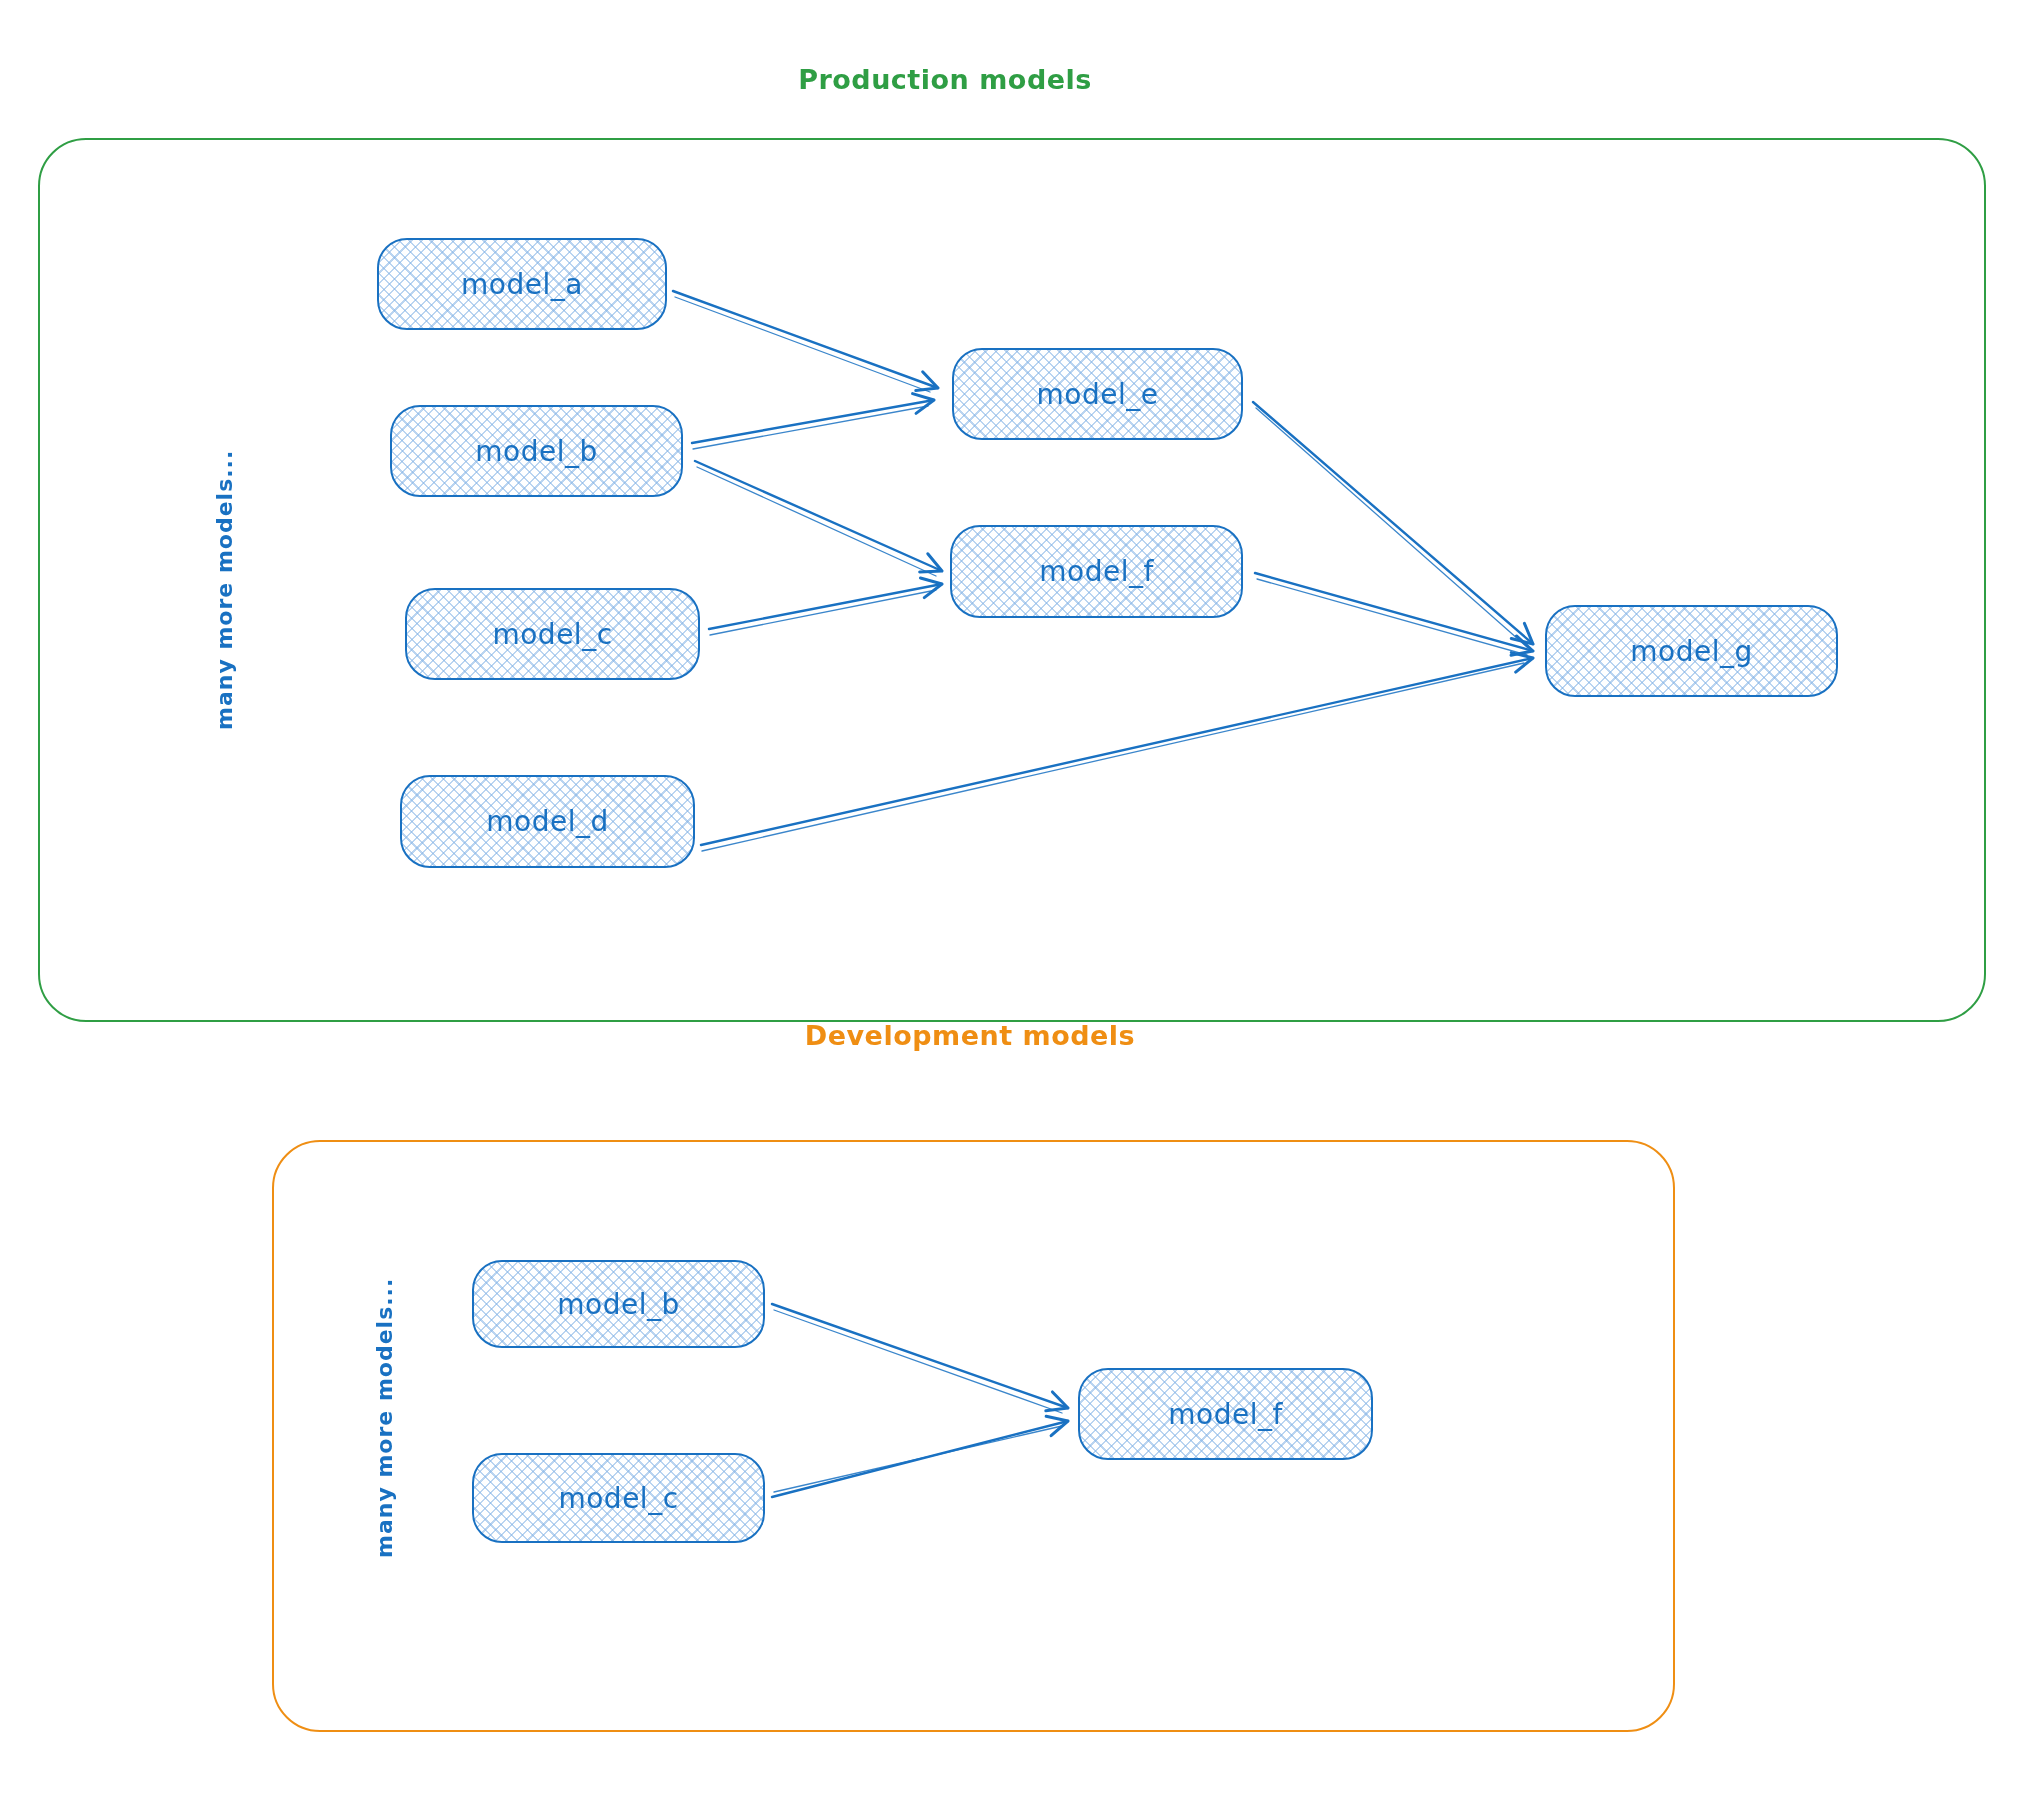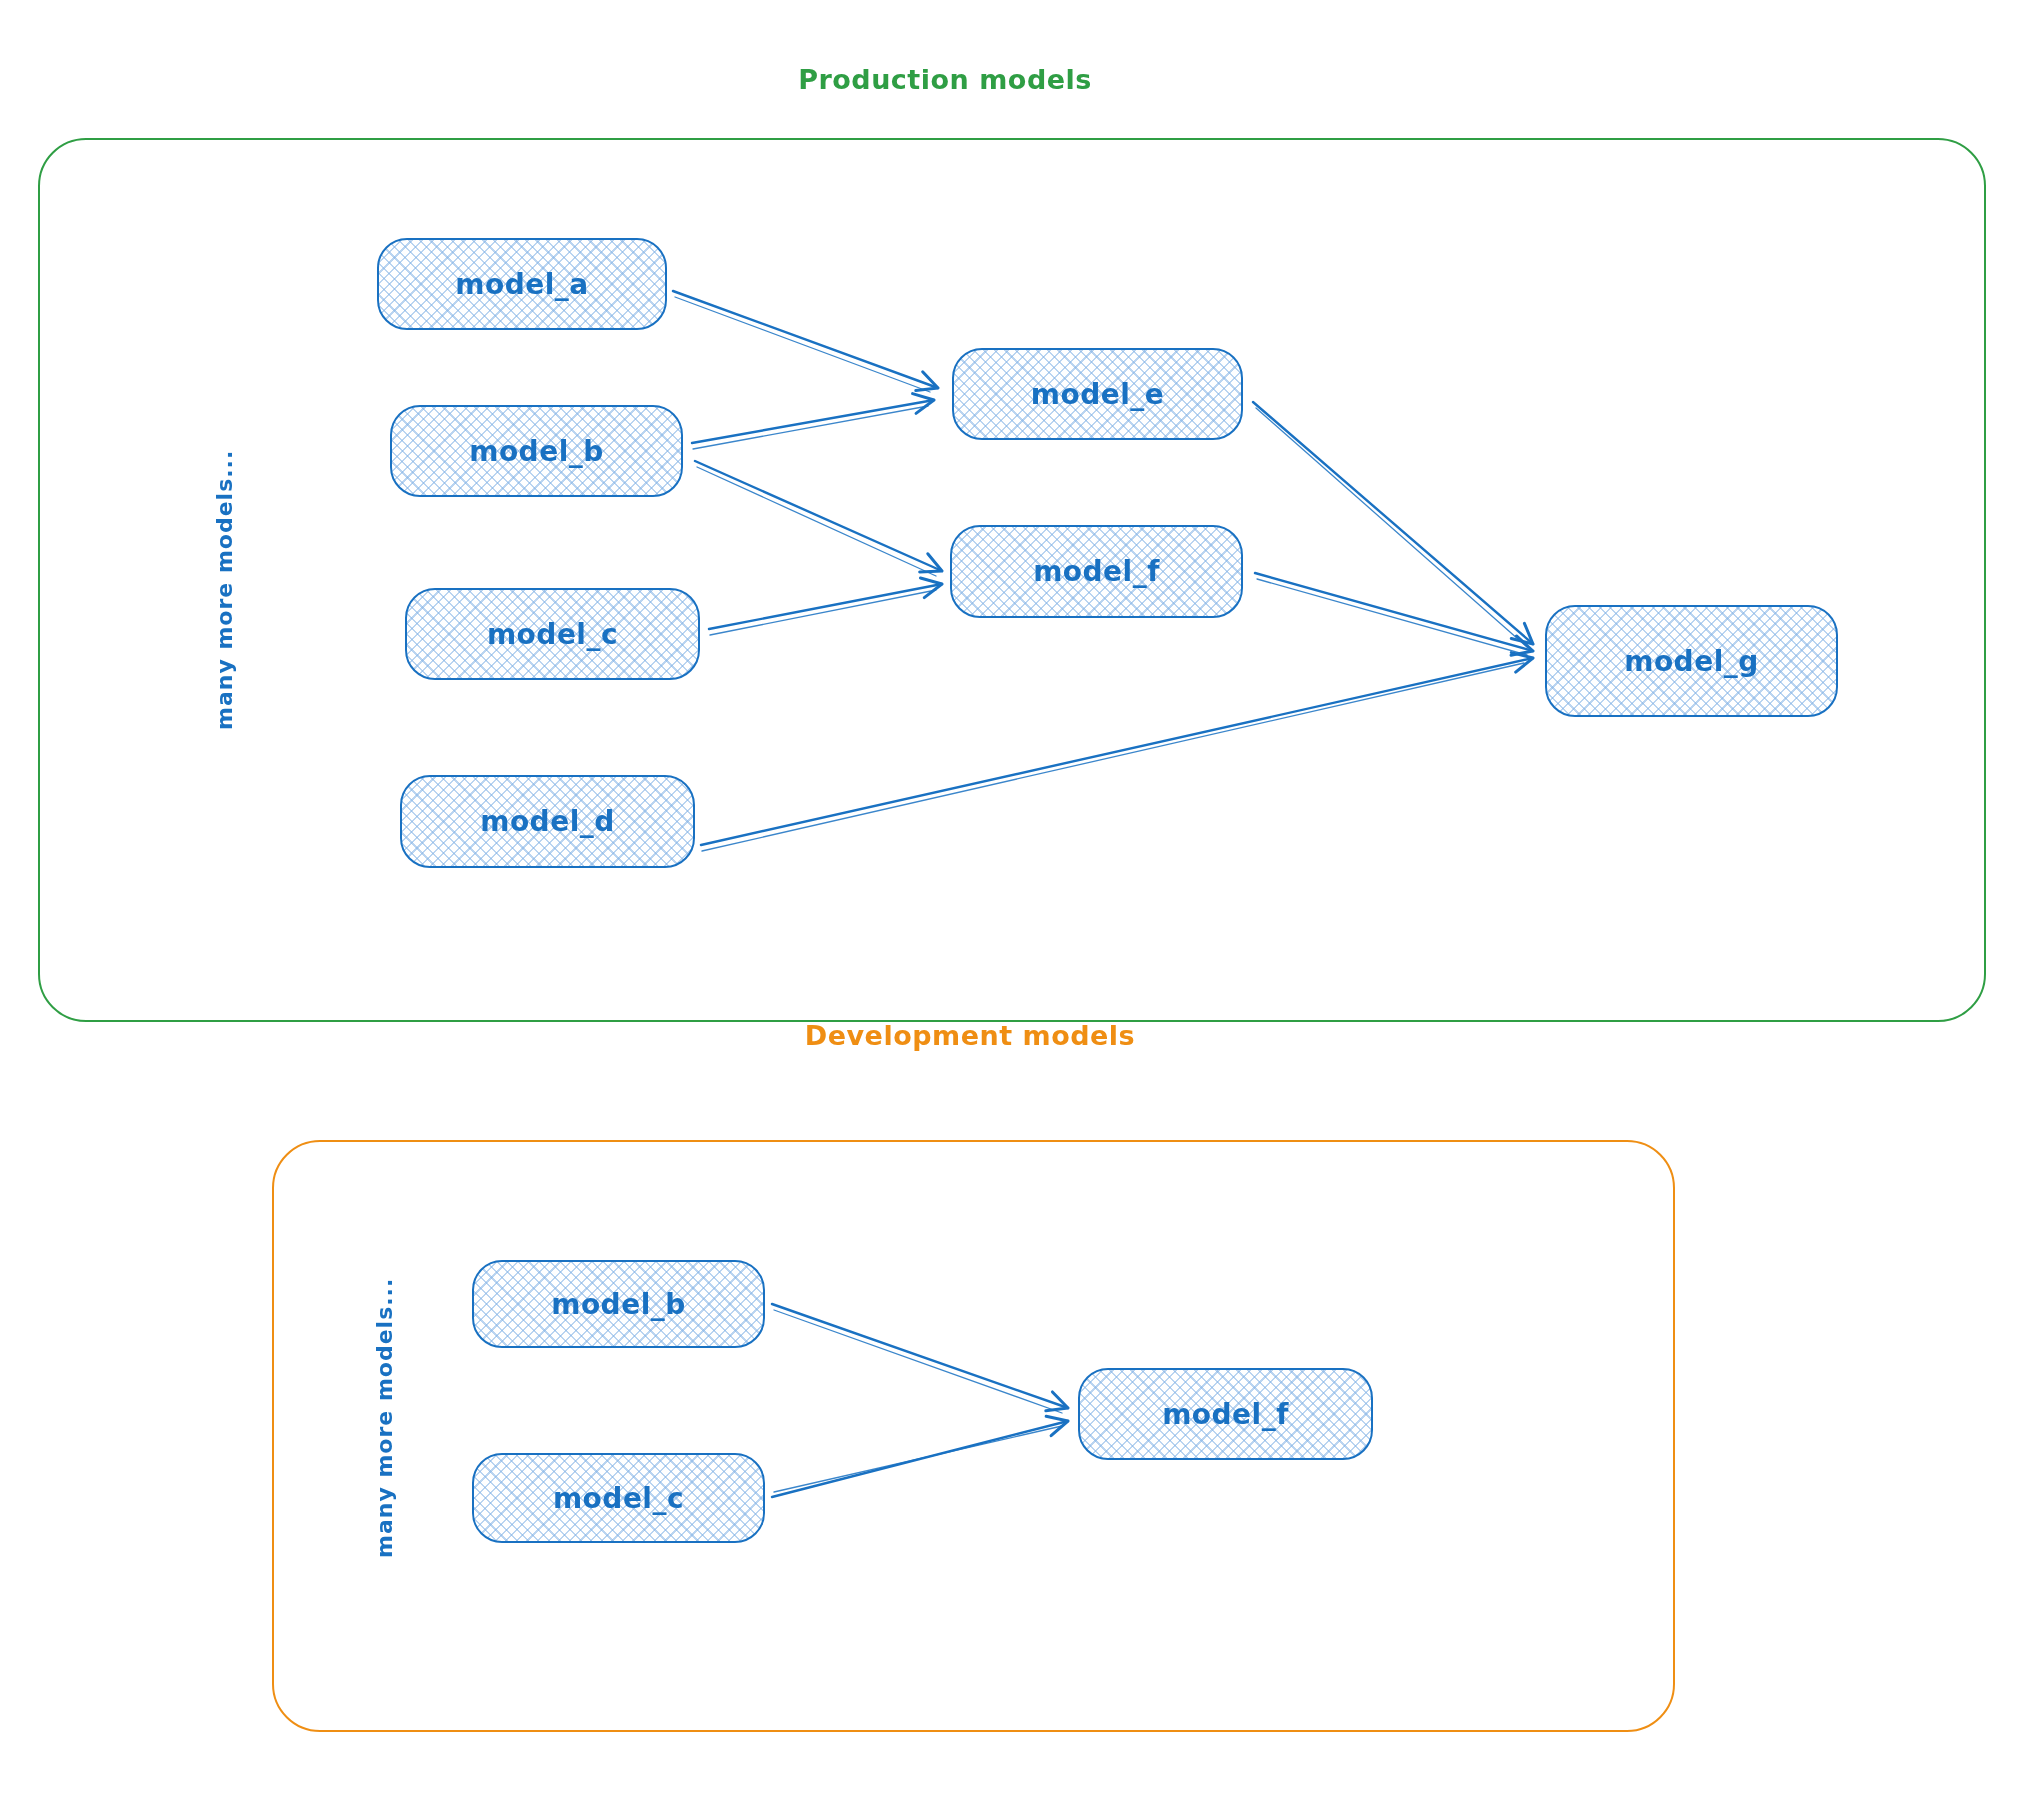--- a/index.html
+++ b/index.html
@@ -70,33 +70,33 @@
     display:flex;
     align-items:center;
     justify-content:center;
     background:
       repeating-linear-gradient(45deg, var(--blue-hatch) 0px, var(--blue-hatch) 1.6px, transparent 1.6px, transparent 7.5px),
       repeating-linear-gradient(135deg, var(--blue-hatch) 0px, var(--blue-hatch) 1.6px, transparent 1.6px, transparent 7.5px),
       #ffffff;
   }
   .node-label{
     font-size:28px;
-    font-weight:700;
+    font-weight:400;
     color:var(--blue);
     letter-spacing:0.5px;
     background:rgba(255,255,255,0.0);
   }
   
   .n-pa{ left:377px; top:238px; width:290px; height:92px; }
   .n-pb{ left:390px; top:405px; width:293px; height:92px; }
   .n-pc{ left:405px; top:588px; width:295px; height:92px; }
   .n-pd{ left:400px; top:775px; width:295px; height:93px; }
   .n-pe{ left:952px; top:348px; width:291px; height:92px; }
   .n-pf{ left:950px; top:525px; width:293px; height:93px; }
-  .n-pg{ left:1545px; top:605px; width:293px; height:112px; }
+  .n-pg{ left:1545px; top:605px; width:293px; height:92px; }
   
   .n-db{ left:472px; top:1260px; width:293px; height:88px; }
   .n-dc{ left:472px; top:1453px; width:293px; height:90px; }
   .n-df{ left:1078px; top:1368px; width:295px; height:92px; }
 
   svg.edges{
     position:absolute;
     left:0; top:0;
     width:2024px;
     height:1818px;

